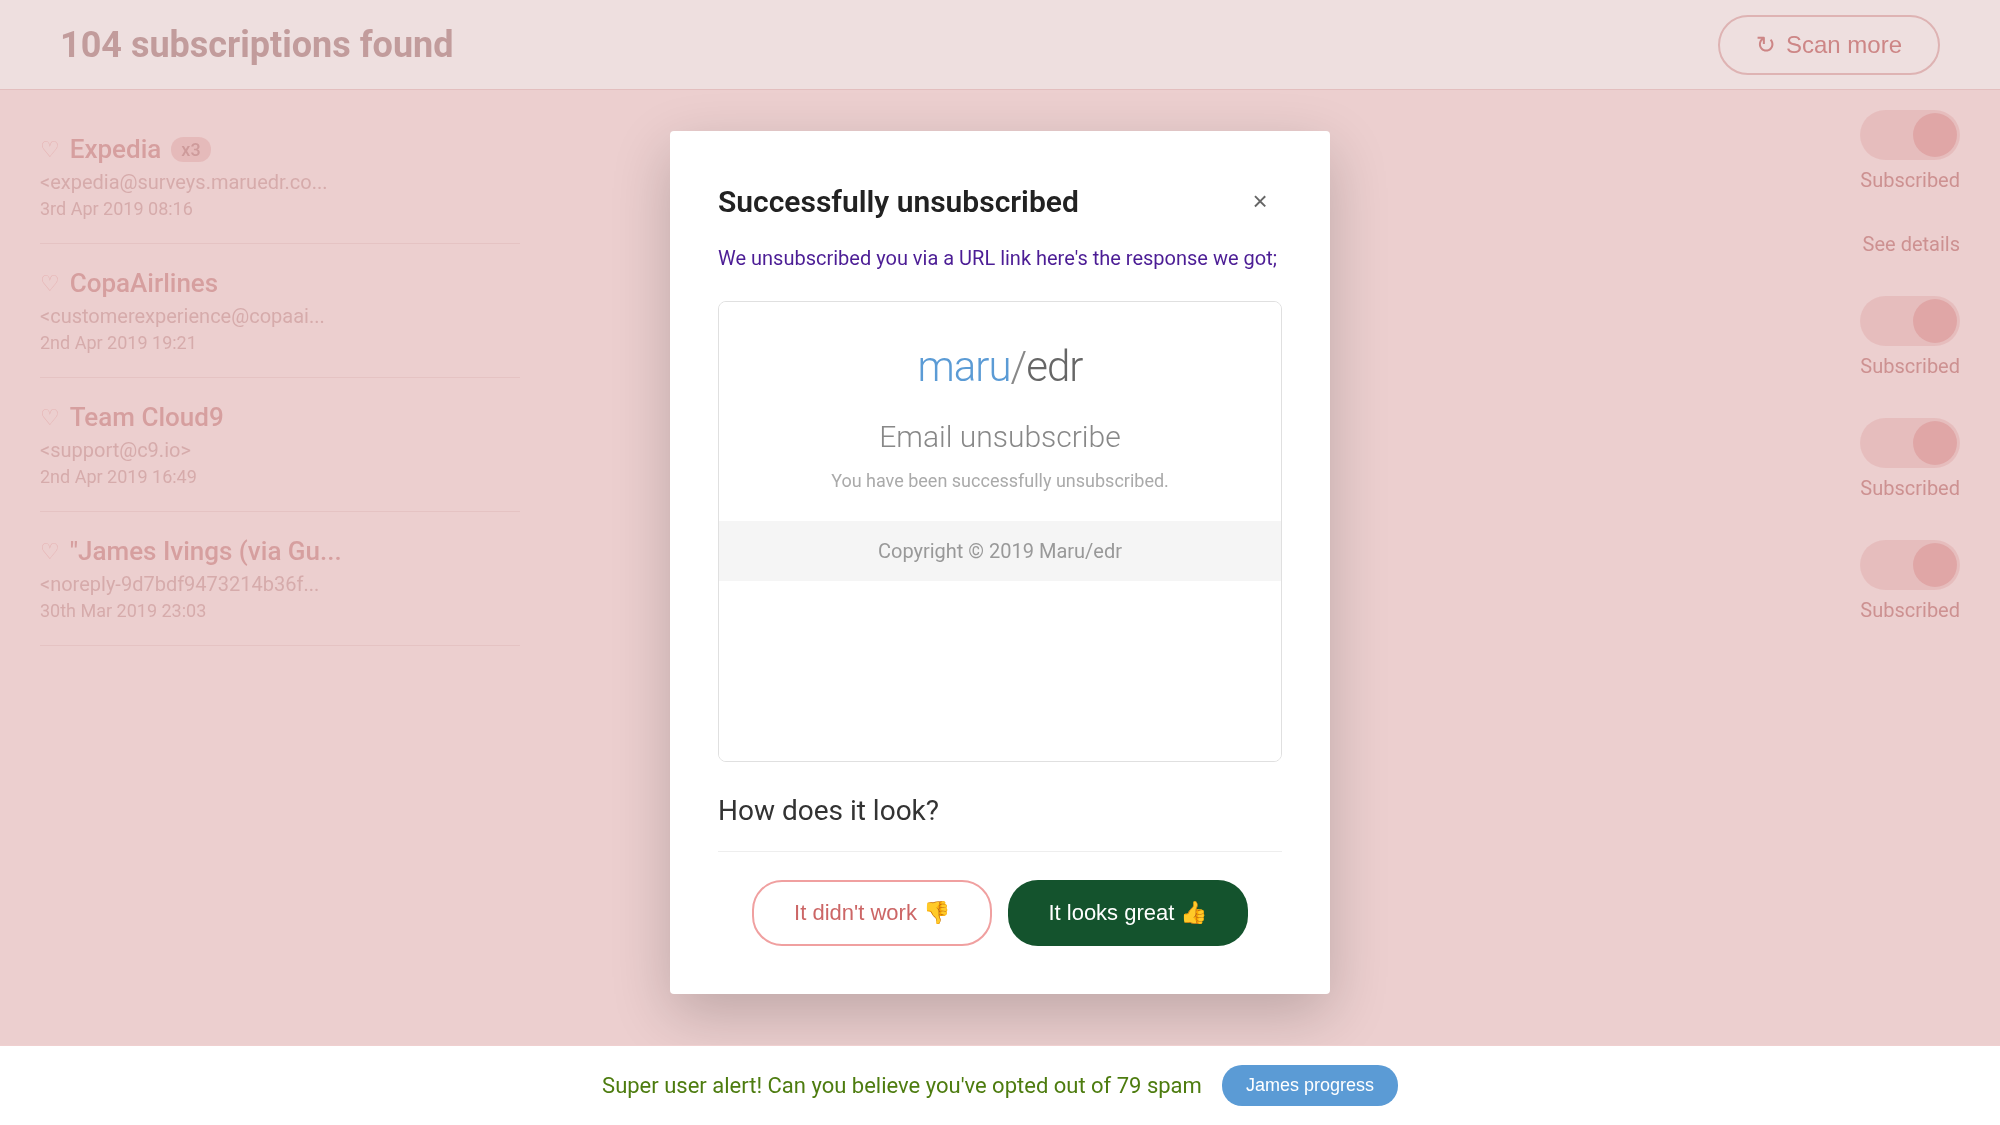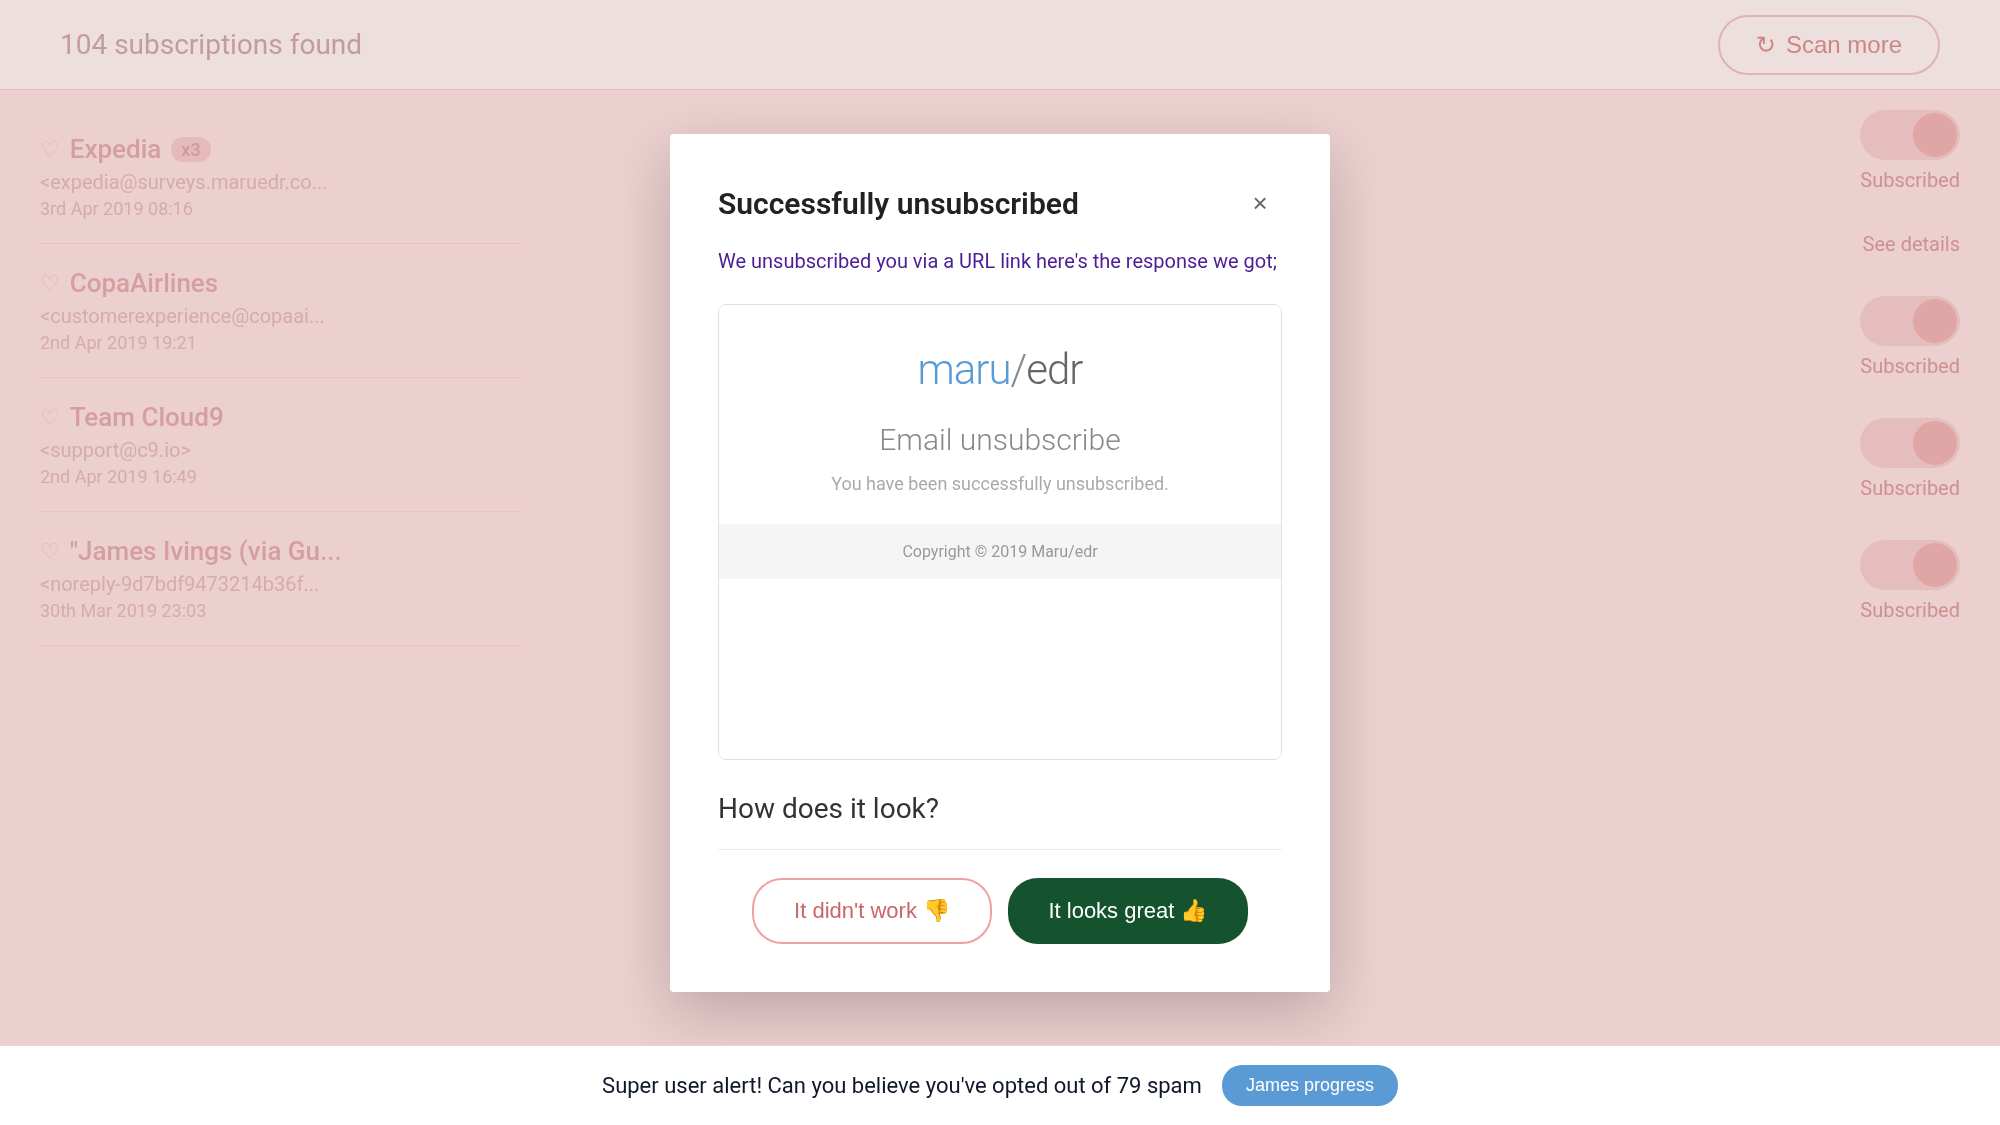--- a/index.html
+++ b/index.html
@@ -26,23 +26,23 @@
       height: 90px;
       background: white;
       display: flex;
       align-items: center;
       justify-content: space-between;
       padding: 0 60px;
       border-bottom: 1px solid #f0d0d0;
     }
 
     .bg-topbar-left {
-      font-size: 28px;
+      font-size: 36px;
       color: #c0a0a0;
-      font-weight: 400;
+      font-weight: 700;
     }
 
     .scan-more-btn {
       background: white;
       border: 2px solid #e8c0c0;
       border-radius: 30px;
       padding: 14px 36px;
       font-size: 24px;
       color: #d08080;
       display: flex;
@@ -240,21 +240,21 @@
 
     .email-preview-subtitle {
       font-size: 18px;
       color: #aaa;
     }
 
     .email-preview-footer {
       background: #f5f5f5;
       padding: 18px 30px;
       text-align: center;
-      font-size: 16px;
+      font-size: 20px;
       color: #999;
     }
 
     .email-preview-extra {
       background: white;
       height: 180px;
     }
 
     
     .how-label {
@@ -306,21 +306,21 @@
       background: white;
       display: flex;
       align-items: center;
       justify-content: center;
       gap: 20px;
       border-top: 1px solid #f0d0d0;
     }
 
     .super-user-text {
       font-size: 22px;
-      color: #0f172a;
+      color: #4d7c0f;
     }
 
     .tweet-btn {
       background: #5b9bd5;
       color: white;
       border: none;
       border-radius: 20px;
       padding: 10px 24px;
       font-size: 18px;
       cursor: pointer;

